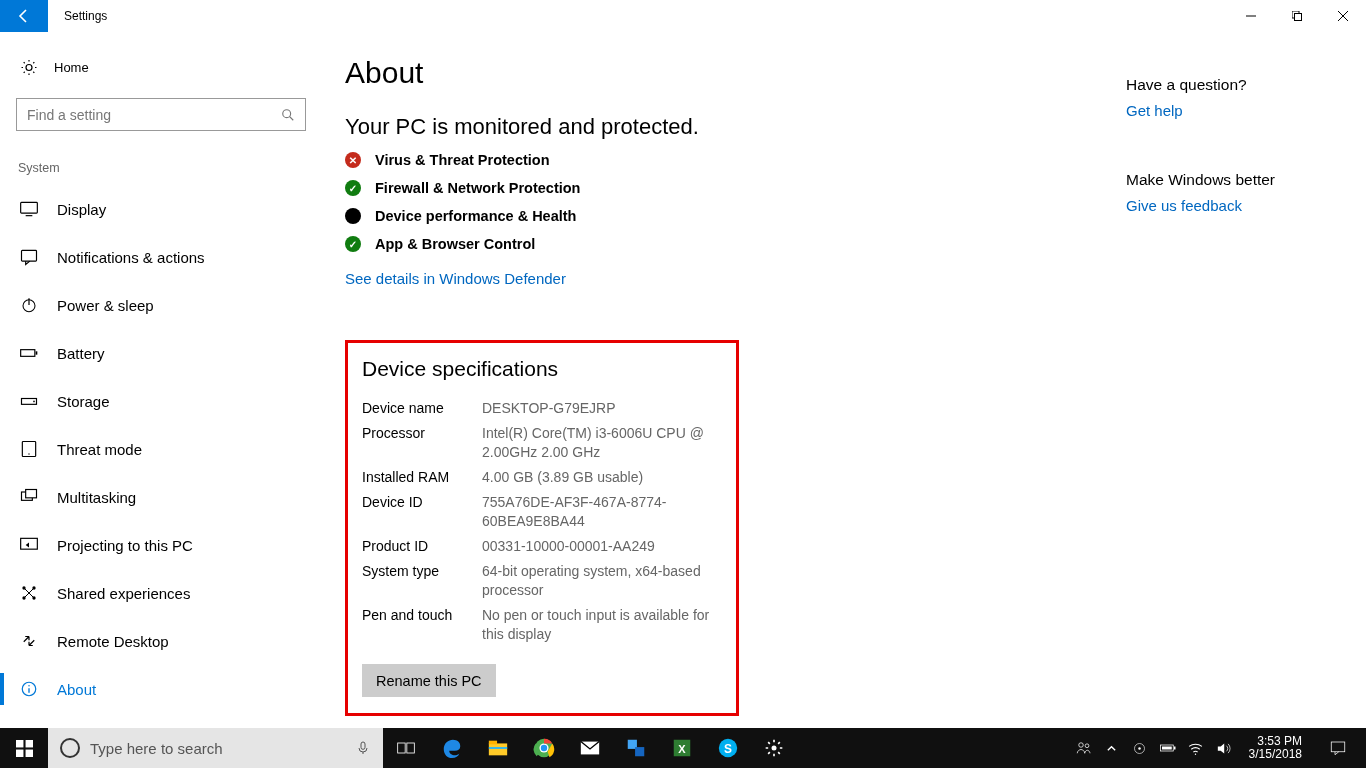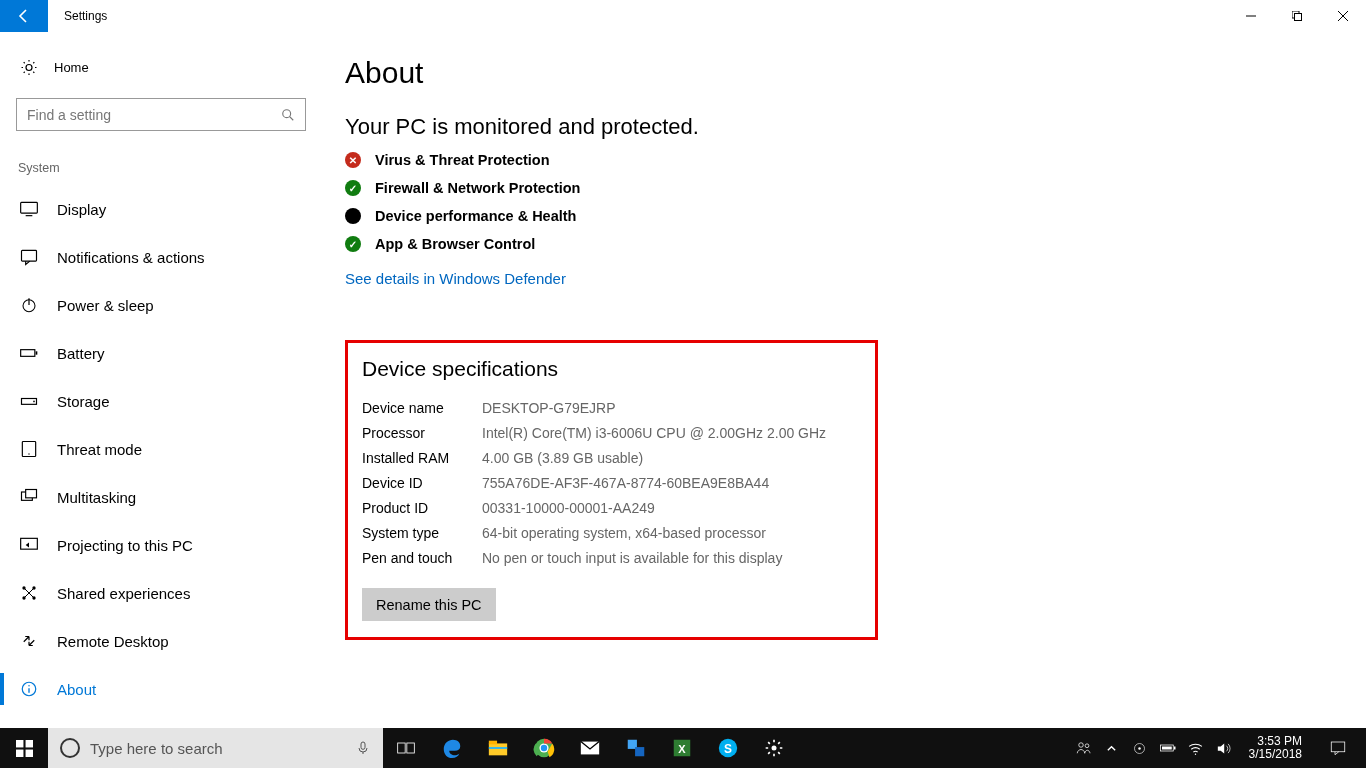--- a/index.html
+++ b/index.html
@@ -30,21 +30,21 @@
   .page-title { font-size:30px; font-weight:350; margin:0 0 24px 0;}
   .sub-h { font-size:22px; font-weight:350; margin:0 0 12px 0;}
   .status-list { display:flex; flex-direction:column; gap:12px; margin-top:12px;}
   .status-row { display:flex; align-items:center; gap:14px; font-size:14.5px; font-weight:600; }
   .status-dot { width:16px; height:16px; border-radius:50%; display:flex; align-items:center; justify-content:center; color:#fff; font-size:10px; font-weight:bold;}
   .dot-red { background:#c42b1c;}
   .dot-green { background:#107c10;}
   .dot-black { background:#000;}
   .link { color:#0067c0; font-size:15px; margin-top:18px; display:inline-block;}
   
-  .spec-box { border:3px solid #e60000; width:533px; padding:14px 14px 16px 14px; margin-top:52px;}
+  .spec-box { border:3px solid #e60000; width:394px; padding:14px 14px 16px 14px; margin-top:52px;}
   .spec-h { font-size:21px; font-weight:400; margin-bottom:18px;}
   .spec-row { display:flex; font-size:14px; margin-bottom:6px; line-height:19px;}
   .spec-lab { width:120px; color:#000;}
   .spec-val { flex:1; color:#666;}
   .rename-btn { margin-top:14px; background:#ccc; border:none; height:33px; padding:0 14px; font-size:14.5px; color:#000;}
   
   .rail { position:absolute; right:20px; top:44px; width:220px; font-size:15px;}
   .rail h4 { font-size:15.5px; font-weight:400; margin:0 0 8px 0;}
   .rail a { color:#0067c0; text-decoration:none;}
   .rail-group { margin-bottom:52px;}
@@ -276,20 +276,30 @@
           <span class="spec-val">64-bit operating system, x64-based processor</span>
         </div>
       <div class="spec-row">
           <span class="spec-lab">Pen and touch</span>
           <span class="spec-val">No pen or touch input is available for this display</span>
         </div>
       <button class="rename-btn">Rename this PC</button>
     </div>
 
     
+    <div class="rail">
+      <div class="rail-group">
+        <h4>Have a question?</h4>
+        <a>Get help</a>
+      </div>
+      <div class="rail-group">
+        <h4>Make Windows better</h4>
+        <a>Give us feedback</a>
+      </div>
+    </div>
   </div>
 </div>
 
 <div class="taskbar">
   <div class="start">
     <svg viewBox="0 0 16 16">
         <rect x="0" y="0" width="7" height="7" fill="#fff"></rect>
         <rect x="9" y="0" width="7" height="7" fill="#fff"></rect>
         <rect x="0" y="9" width="7" height="7" fill="#fff"></rect>
         <rect x="9" y="9" width="7" height="7" fill="#fff"></rect>

